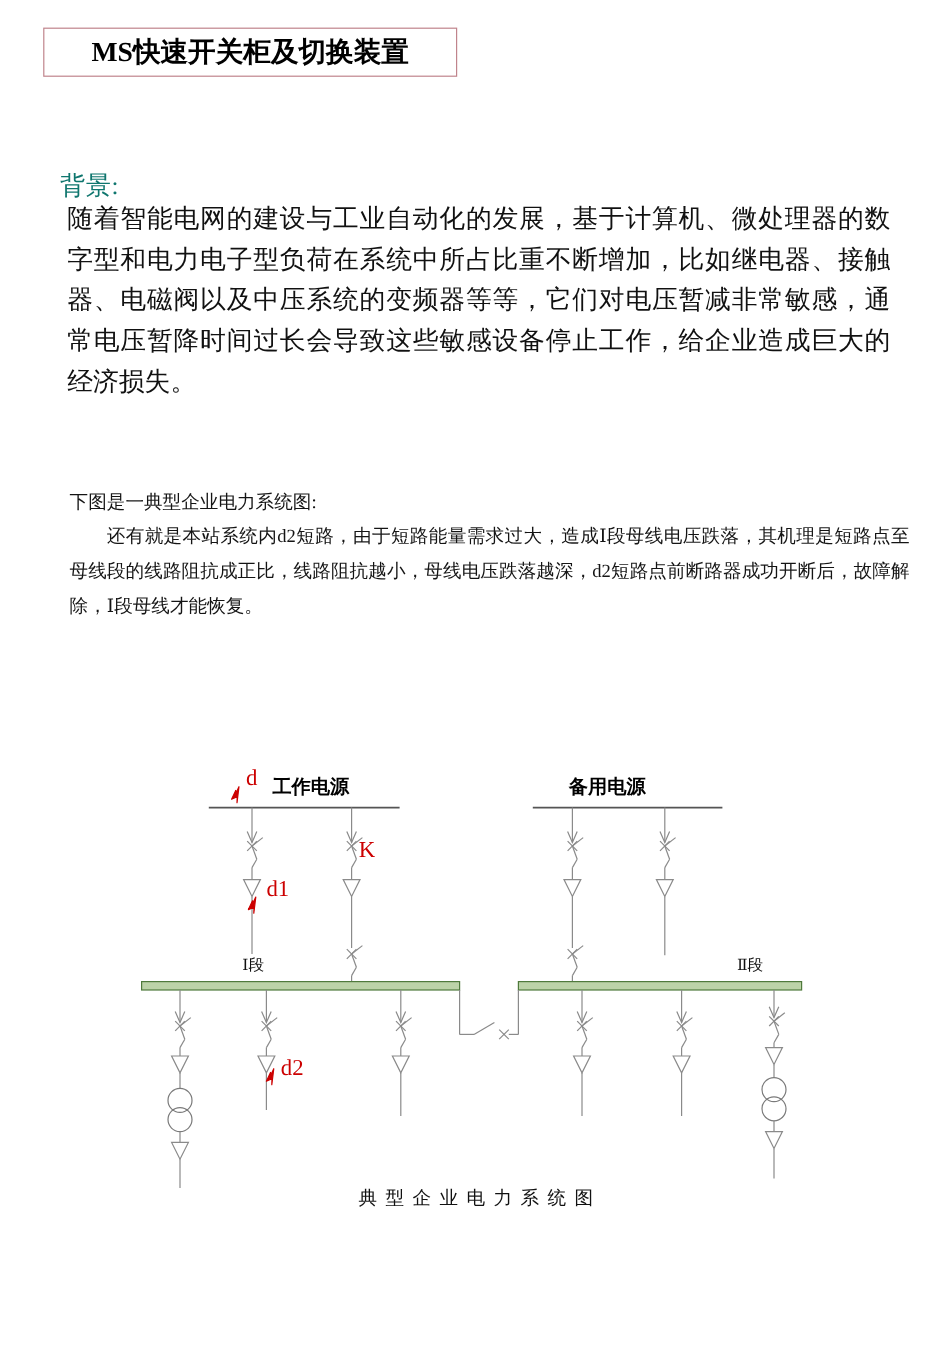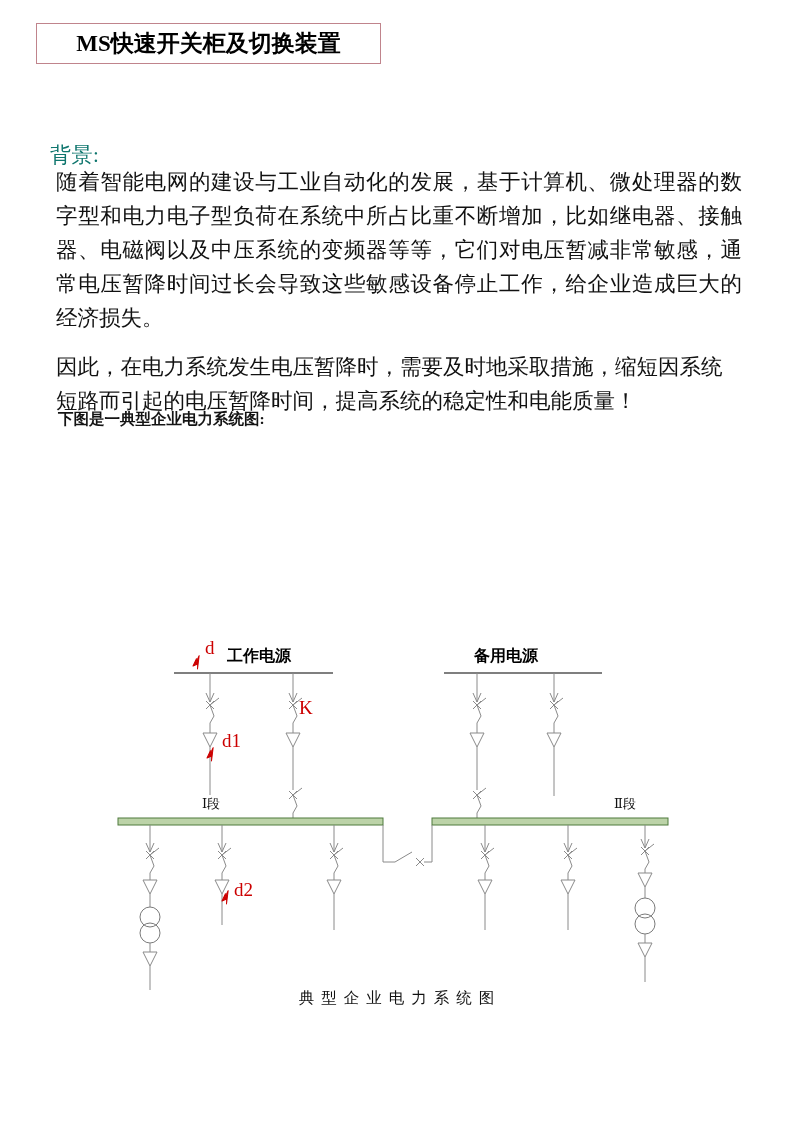--- a/index.html
+++ b/index.html
@@ -74,21 +74,20 @@
     top: 404px;
     width: 700px;
     font-size: 15.5px;
     line-height: 29px;
     color: #141414;
     text-align: justify;
     text-justify: inter-character;
   }
   .small-block p {
     margin: 0;
-    font-weight: bold;
   }
   .small-block p.indent {
     text-indent: 2em;
   }
 
   
   .diagram {
     position: absolute;
     left: 0px;
     top: 630px;
@@ -131,25 +130,25 @@
 <body>
 
 <div class="title-box">
   <span class="title-text">MS快速开关柜及切换装置</span>
 </div>
 
 <div class="bg-heading">背景:</div>
 
 <div class="body-block">
   <p>随着智能电网的建设与工业自动化的发展，基于计算机、微处理器的数字型和电力电子型负荷在系统中所占比重不断增加，比如继电器、接触器、电磁阀以及中压系统的变频器等等，它们对电压暂减非常敏感，通常电压暂降时间过长会导致这些敏感设备停止工作，给企业造成巨大的经济损失。</p>
-  <p class="last-loose">因此，在电力系统发生电压暂降时，需要及时地采取措施，缩短因系统短路而引起的电压暂降时间，提高系统的稳定性和电能质量！</p>
 </div>
 
 <div class="small-block">
   <p>下图是一典型企业电力系统图:</p>
+  <p class="indent">还有就是本站系统内d2短路，由于短路能量需求过大，造成Ⅰ段母线电压跌落，其机理是短路点至母线段的线路阻抗成正比，线路阻抗越小，母线电压跌落越深，d2短路点前断路器成功开断后，故障解除，Ⅰ段母线才能恢复。</p>
 </div>
 
 <div class="diagram">
 <svg width="793" height="400" viewBox="0 0 793 400" xmlns="http://www.w3.org/2000/svg">
   <defs>
 
     <g id="sw">
       <line x1="-4" y1="-4" x2="4" y2="4" stroke="#8a8a8a" stroke-width="1"></line>
       <line x1="-4" y1="4" x2="4" y2="-4" stroke="#8a8a8a" stroke-width="1"></line>
       <line x1="0" y1="0" x2="9" y2="-7" stroke="#8a8a8a" stroke-width="1"></line>

